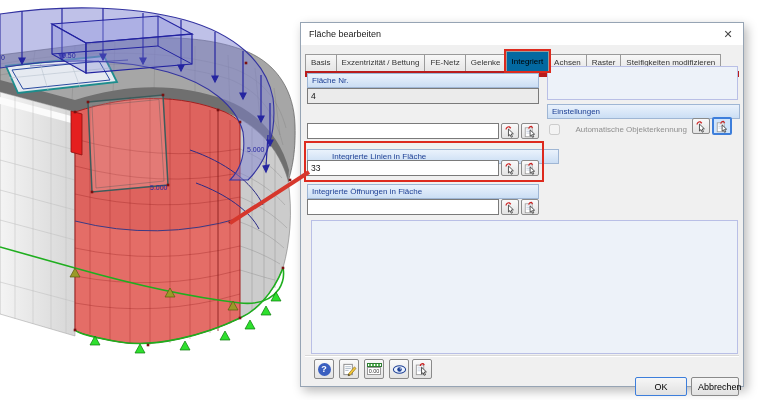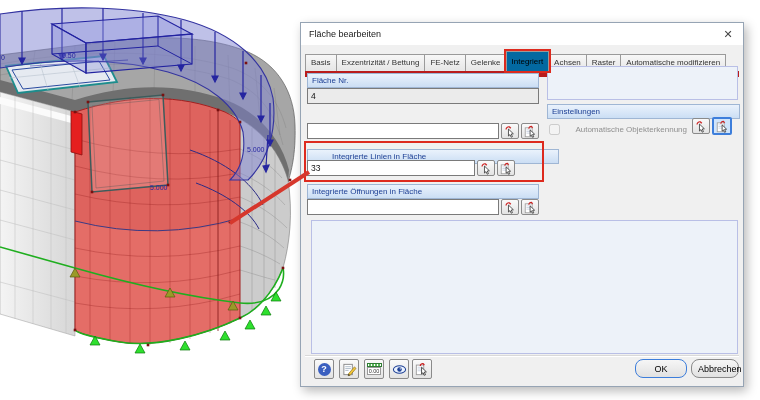--- a/index.html
+++ b/index.html
@@ -33,21 +33,21 @@
   .tinput.ro{background:#ebebeb;}
   .ibtn{width:18px;height:16px;padding:0;display:flex;align-items:center;justify-content:center;
        background:linear-gradient(#fafafa,#e3e3e3);border:1px solid #8a8a8a;border-radius:2px;cursor:pointer;}
   .ibtn.selected{border:2px solid #3d7edb;background:#cfe4fb;width:20px;height:18px;}
   .panel{position:absolute;background:#edf2f9;border:1px solid #b9bfe6;}
   .hl-box{position:absolute;border:2px solid #dd2a1e;pointer-events:none;z-index:5;}
   .cbrow{position:absolute;display:flex;align-items:center;justify-content:space-between;}
   .cbrow input{width:11px;height:11px;margin:0 4px 0 2px;}
   .cbrow .cblabel{color:#8f8f8f;font-size:8px;}
   .footer-btn{position:absolute;height:19px;font-size:9px;font-family:"Liberation Sans",sans-serif;
-       background:linear-gradient(#f6f6f6,#e1e1e1);border:1px solid #8a8a8a;border-radius:8px;cursor:pointer;}
+       background:linear-gradient(#f6f6f6,#e1e1e1);border:1px solid #8a8a8a;border-radius:2px;cursor:pointer;margin-top:18px;}
   .footer-btn.default{border:1px solid #3d7edb;}
   .fibtn{position:absolute;width:20px;height:20px;padding:0;display:flex;align-items:center;justify-content:center;
        background:linear-gradient(#fafafa,#e3e3e3);border:1px solid #8a8a8a;border-radius:2px;cursor:pointer;}
   .sep{position:absolute;left:4px;right:4px;top:332px;height:1px;background:#d9d9d9;border-bottom:1px solid #fff;}
   .helpcirc{width:13px;height:13px;border-radius:50%;background:#3a5fc0;color:#fff;font-weight:bold;
        font-size:9px;display:flex;align-items:center;justify-content:center;}
   .units-ic{display:flex;flex-direction:column;align-items:center;width:15px;}
   .units-ic .ruler{width:15px;height:4px;background:#5cb85c;border:1px solid #2e7d32;box-sizing:border-box;
        background-image:linear-gradient(90deg,#fff 1px,transparent 1px);background-size:3px 2px;}
   .units-ic b{font-size:5.5px;color:#333;border:1px solid #999;background:#fff;padding:0 1px;line-height:6px;font-weight:normal;}
@@ -267,21 +267,21 @@
   </div>
 
   <div class="tabbar">
     <div class="tab">Basis</div>
     <div class="tab">Exzentrizität / Bettung</div>
     <div class="tab">FE-Netz</div>
     <div class="tab">Gelenke</div>
     <div class="tab active">Integriert</div>
     <div class="tab">Achsen</div>
     <div class="tab">Raster</div>
-    <div class="tab">Automatische modifizieren</div>
+    <div class="tab">Steifigkeiten modifizieren</div>
   </div>
 
   <div class="sec-header" style="left:6px;top:50px;width:226px;">Fläche Nr.</div>
   <div class="row" style="left:6px;top:65px;width:232px;">
     <input class="tinput ro" readonly="" value="4" style="">
   </div>
 
   <div class="row" style="left:6px;top:100px;width:232px;">
     <input class="tinput" value="" style="">
     <button class="ibtn">
@@ -291,21 +291,21 @@
       </button>
     <button class="ibtn">
         <svg width="13" height="13">
           <use href="#ic-pick-sheet"></use>
         </svg>
       </button>
   </div>
 
   <div class="hl-box" style="left:3px;top:118px;width:236px;height:37px;"></div>
   <div class="sec-header" style="left:6px;top:126px;width:226px;padding-left:24px;">Integrierte Linien in Fläche</div>
-  <div class="row" style="left:6px;top:137px;width:208px;">
+  <div class="row" style="left:6px;top:137px;width:232px;">
     <input class="tinput" value="33" style="">
     <button class="ibtn">
         <svg width="13" height="13">
           <use href="#ic-pick"></use>
         </svg>
       </button>
     <button class="ibtn">
         <svg width="13" height="13">
           <use href="#ic-pick-sheet"></use>
         </svg>

